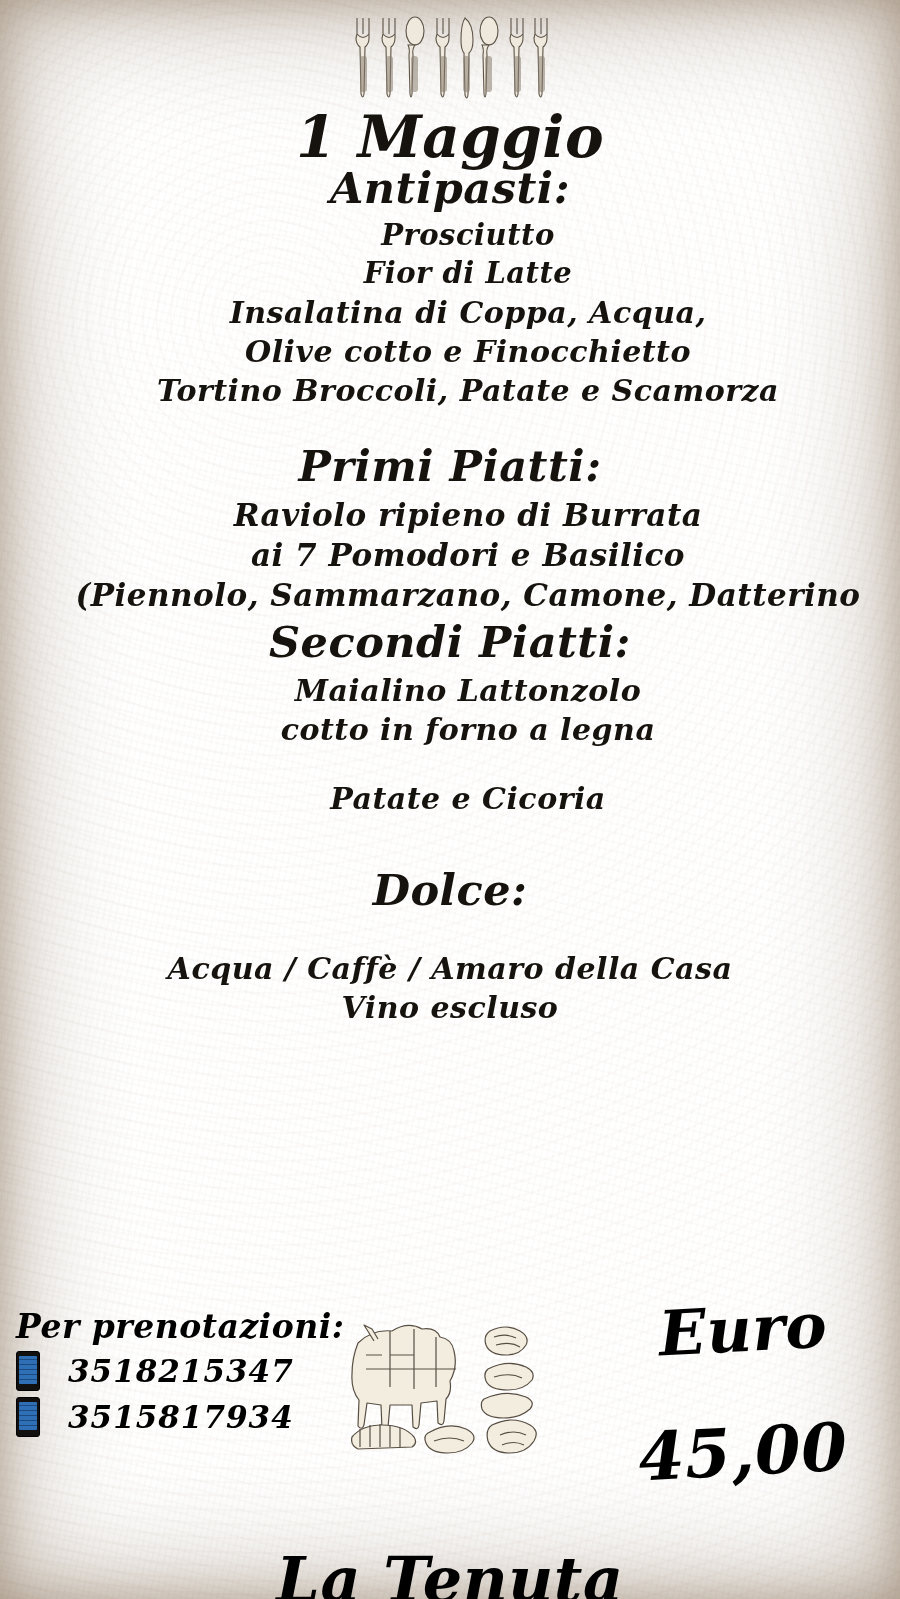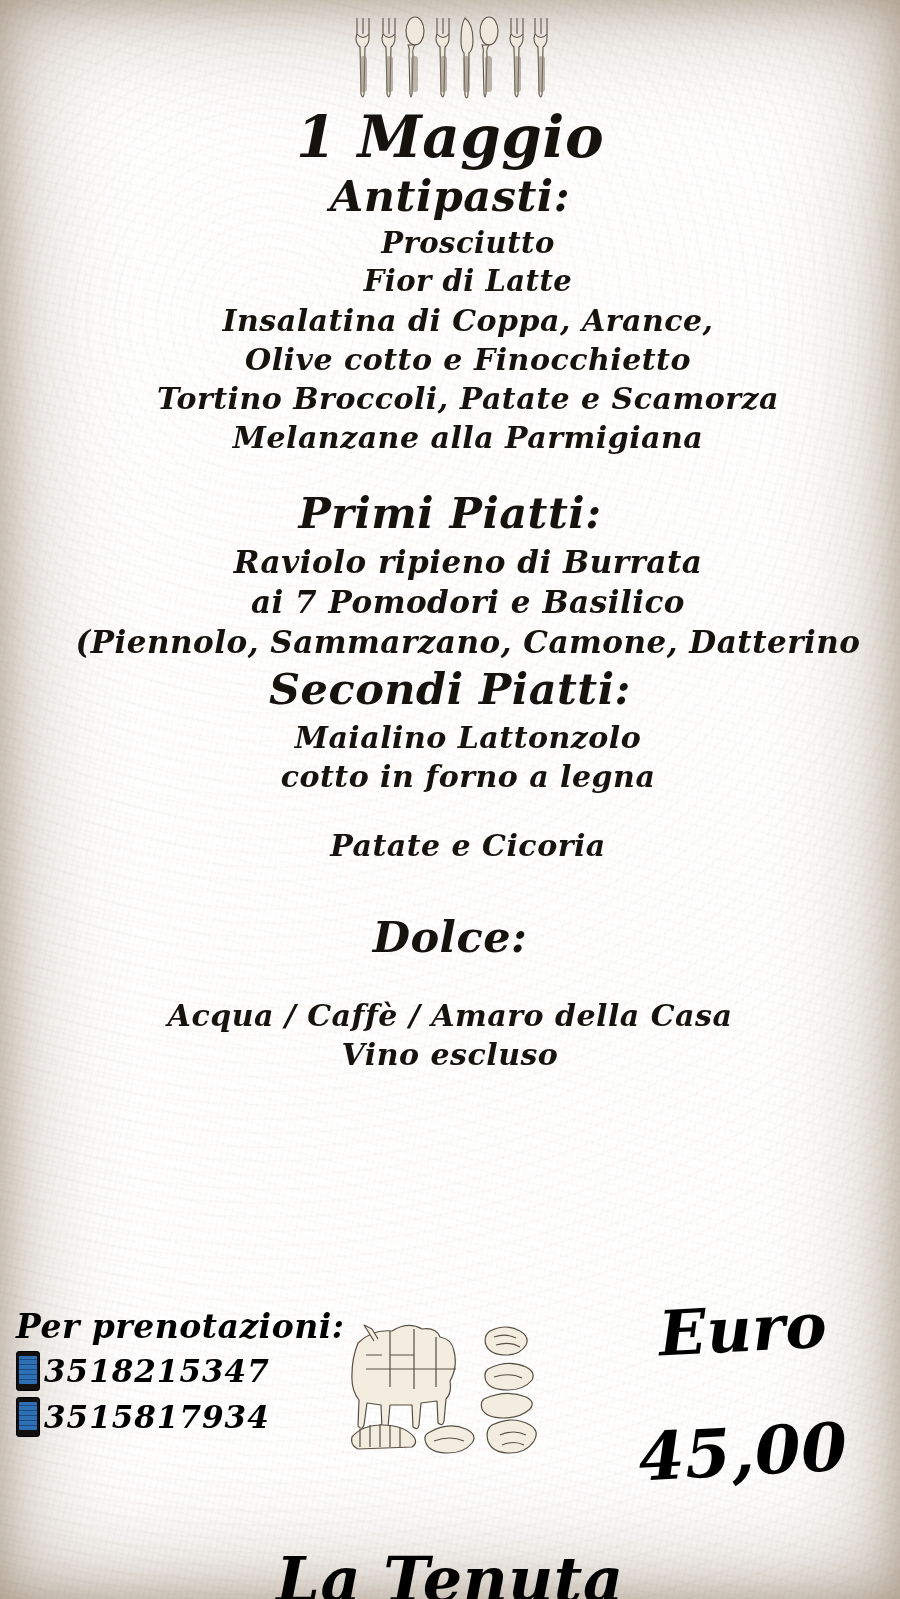--- a/index.html
+++ b/index.html
@@ -76,21 +76,21 @@
     line-height: 1.0;
     margin: 2px 0 0 0;
     text-shadow: 1px 1px 0 rgba(255,255,255,0.35);
   }
 
   .section-head {
     font-size: 43px;
     line-height: 1.05;
     margin: 4px 0 6px 0;
   }
-  .section-head.tight { margin-top: 8px; }
+  .section-head.tight { margin-top: 0; }
 
   .dish {
     font-size: 29px;
     line-height: 1.30;
     font-family: "DejaVu Serif", serif;
     font-style: italic;
     font-weight: bold;
     padding-left: 36px;
   }
   .dish.wide { font-size: 30px; }
@@ -123,21 +123,21 @@
   .reservations .label {
     font-size: 33px;
     font-style: italic;
     font-weight: bold;
     line-height: 1.1;
     white-space: nowrap;
   }
   .phone-row {
     display: flex;
     align-items: center;
-    gap: 4px;
+    gap: 28px;
     margin-top: 6px;
   }
   .phone-num {
     font-size: 31px;
     font-style: italic;
     font-weight: bold;
     letter-spacing: 1px;
   }
   .phone-icon {
     width: 22px;
@@ -242,24 +242,23 @@
         <rect x="169" y="42" width="7" height="36" rx="3"></rect>
         <rect x="193" y="42" width="7" height="36" rx="3"></rect>
       </g>
     </svg>
 
     <div class="script title">1 Maggio</div>
 
     <div class="script section-head tight">Antipasti:</div>
     <div class="script dish">Prosciutto</div>
     <div class="script dish">Fior di Latte</div>
-    <div class="script dish wide">Insalatina di Coppa, Arance,</div>
+    <div class="script dish wide">Insalatina di Coppa, Acqua,</div>
     <div class="script dish wide">Olive cotto e Finocchietto</div>
     <div class="script dish wide">Tortino Broccoli, Patate e Scamorza</div>
-    <div class="script dish wide">Melanzane alla Parmigiana</div>
 
     <div class="gap-m"></div>
 
     <div class="script section-head">Primi Piatti:</div>
     <div class="script dish big">Raviolo ripieno di Burrata</div>
     <div class="script dish big">ai 7 Pomodori e Basilico</div>
     <div class="script dish big">(Piennolo, Sammarzano, Camone, Datterino</div>
 
     <div class="script section-head">Secondi Piatti:</div>
     <div class="script dish wide">Maialino Lattonzolo</div>

